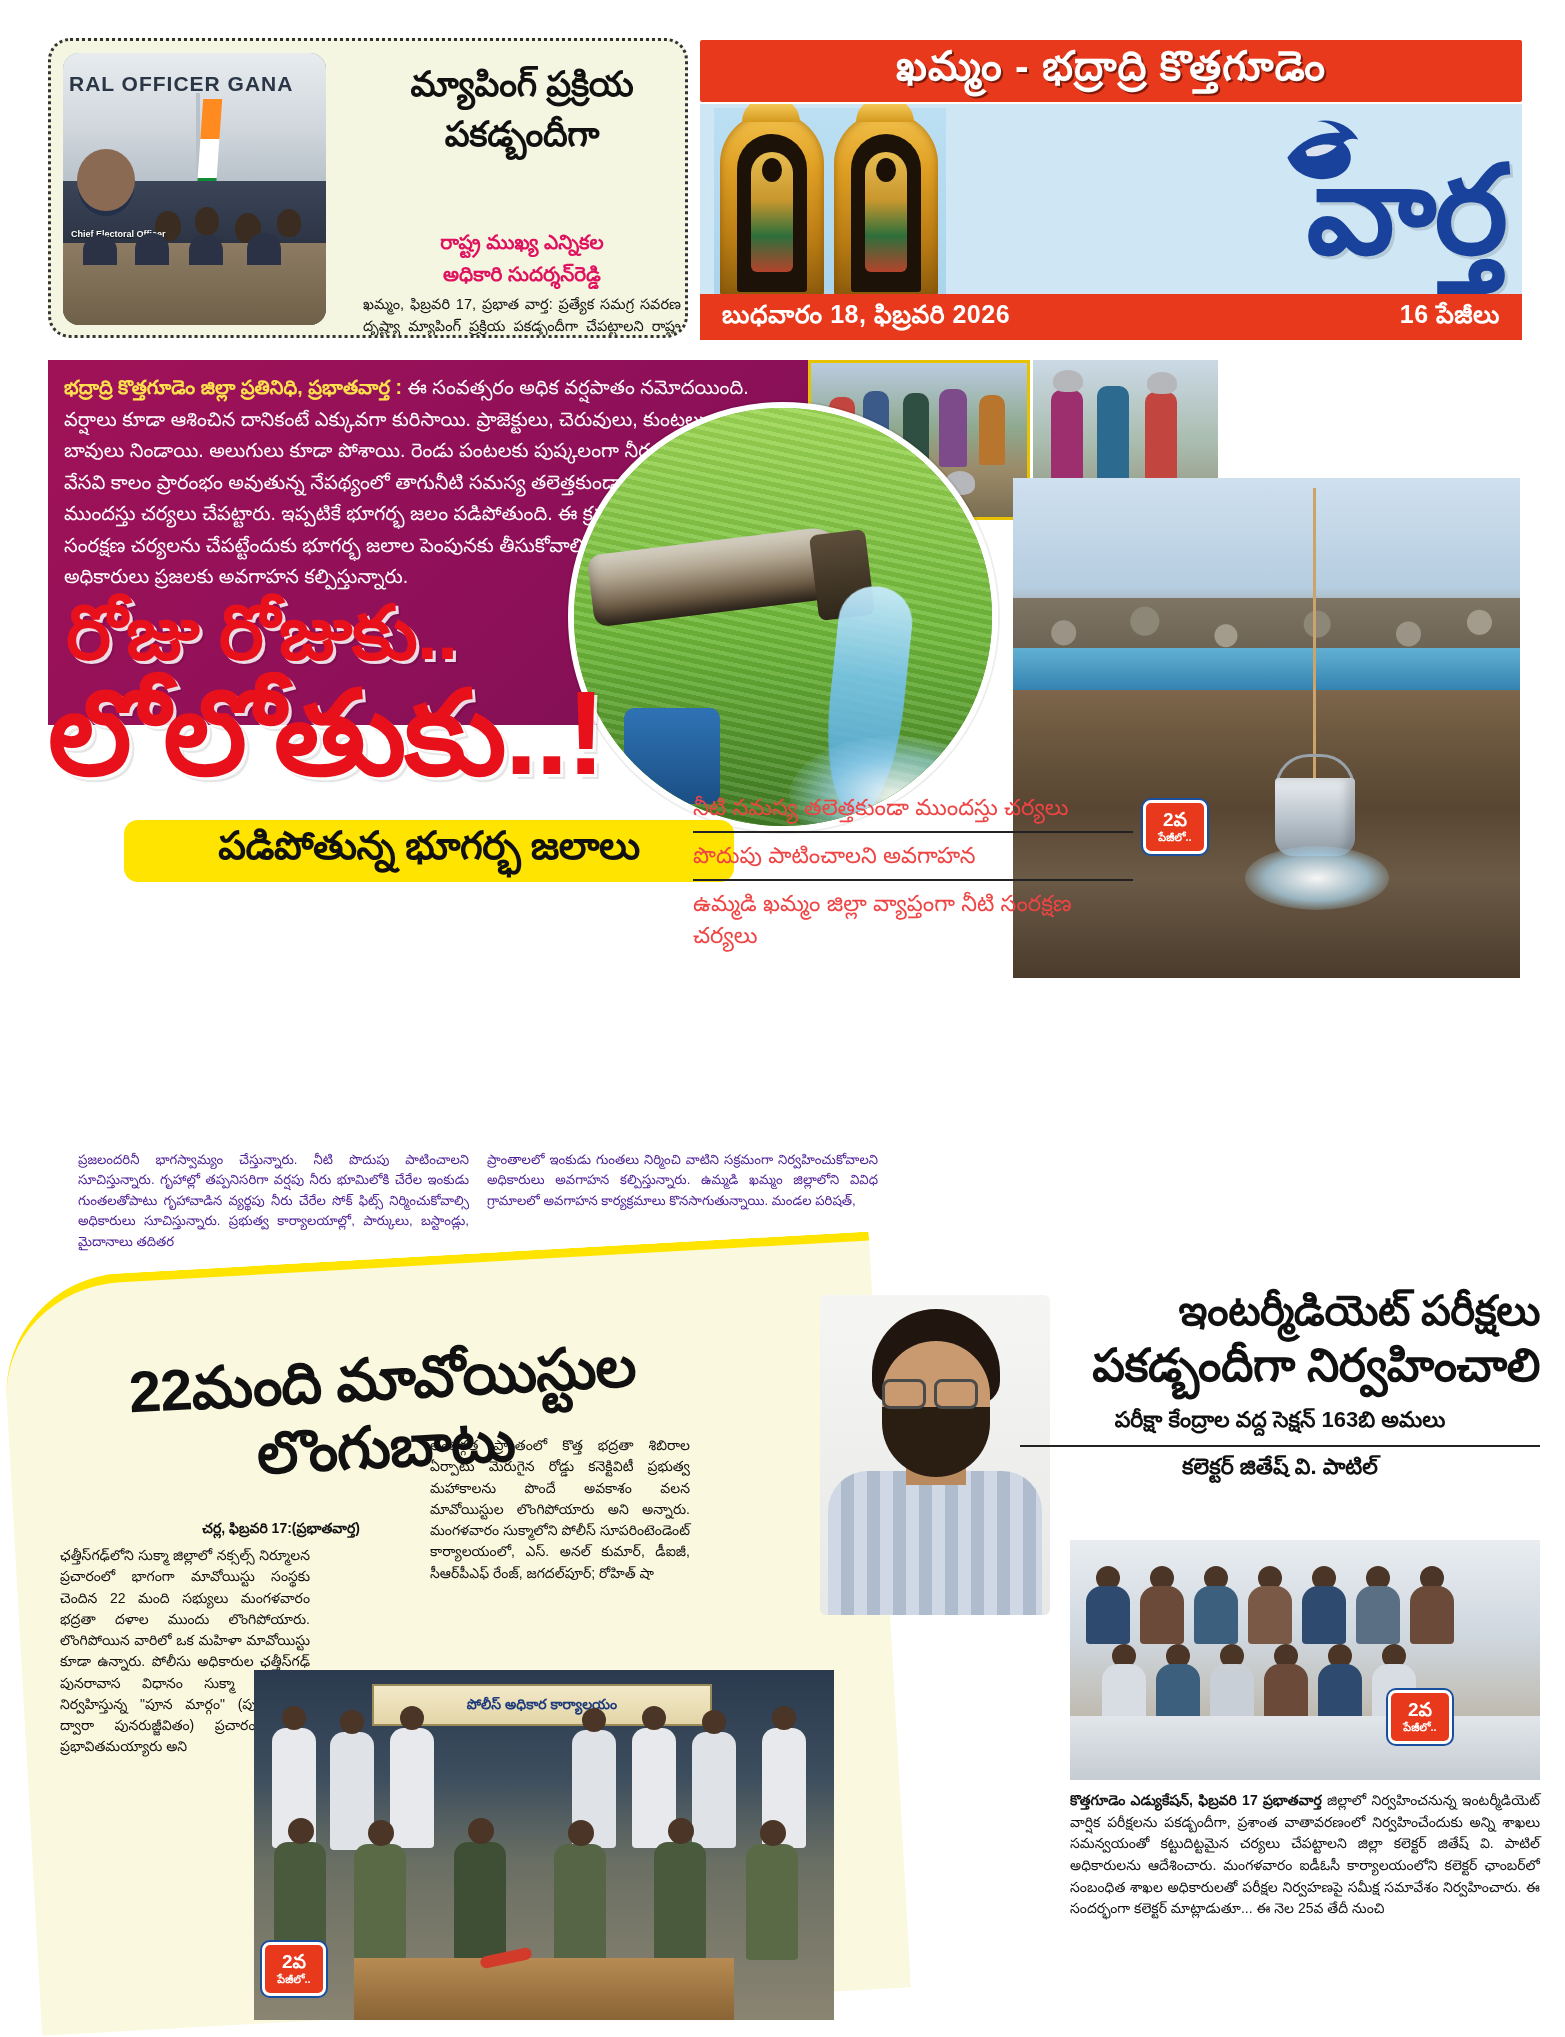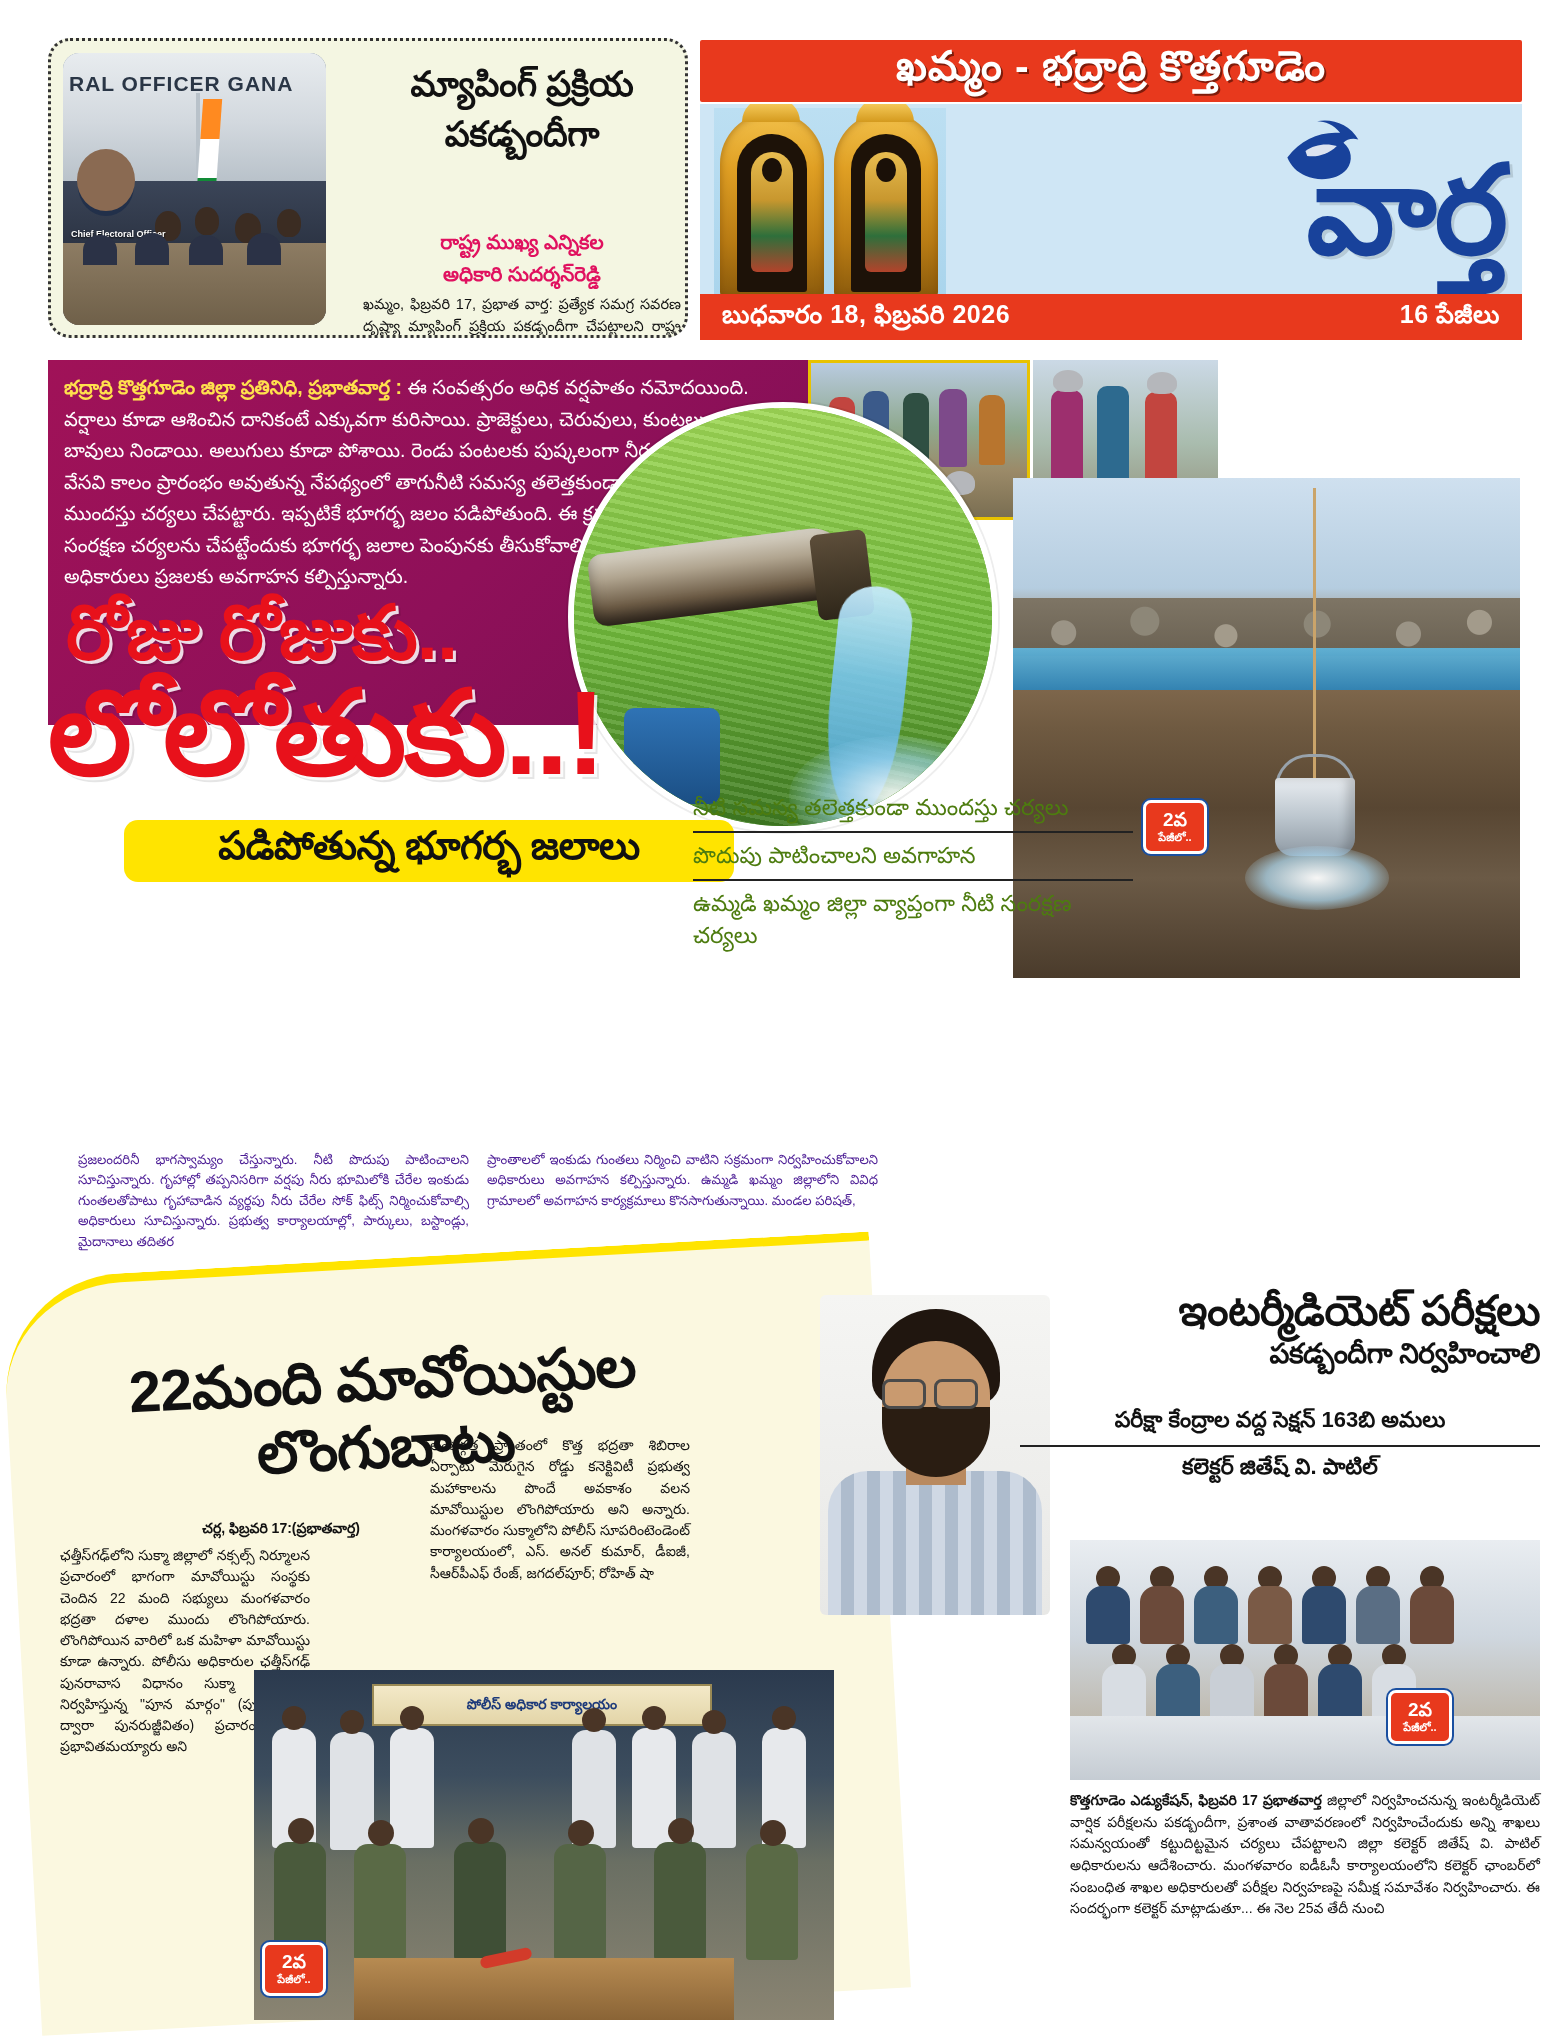--- a/index.html
+++ b/index.html
@@ -235,21 +235,21 @@
     position:absolute; left:76px; top:460px; width:610px; height:62px;
     background:#ffe400; border-radius:14px;
     display:flex; align-items:center; justify-content:center;
   }
   .hl-yellow span { color:#111; font-size:39px; font-weight:bold; letter-spacing:-.5px; }
 
   .bullets {
     position:absolute; left:645px; top:425px; width:440px;
   }
   .bullet-item {
-    color:#4d7c0f; font-size:22.5px; line-height:1.42; padding:7px 0;
+    color:#ef4444; font-size:22.5px; line-height:1.42; padding:7px 0;
     border-bottom:2px solid #222;
   }
   .bullet-item:last-child { border-bottom:none; }
 
   .badge-circ {
     position:absolute; width:64px; height:54px; background:#e8391d;
     border-radius:8px; color:#fff; text-align:center;
     display:flex; flex-direction:column; align-items:center; justify-content:center;
     border:3px solid #fff; box-shadow:0 0 0 2px #1a4fa0;
   }
@@ -307,21 +307,21 @@
   .mp-head { position:absolute; border-radius:50%; background:#4a3526; }
   .mp-table { position:absolute; left:100px; bottom:0; width:380px; height:62px; background:linear-gradient(180deg,#b78b52,#8a6436); }
   .mp-mic { position:absolute; left:226px; bottom:56px; width:52px; height:12px; background:#d23b2a; border-radius:6px; transform:rotate(-12deg); }
 
   
   .inter-head {
     position:absolute; left:1020px; top:1285px; width:520px;
     color:#111; font-weight:bold; text-align:right; line-height:1.24;
   }
   .inter-head .i1 { font-size:42px; display:block; letter-spacing:-.5px; }
-  .inter-head .i2 { font-size:28px; display:block; letter-spacing:-.5px; }
+  .inter-head .i2 { font-size:46px; display:block; letter-spacing:-.5px; }
   .inter-subs { position:absolute; left:1020px; top:1400px; width:520px; text-align:center; }
   .inter-sub {
     font-size:22px; color:#111; font-weight:bold; padding:7px 0;
     border-bottom:2px solid #222;
   }
   .inter-sub:last-child { border-bottom:none; }
   .inter-portrait {
     position:absolute; left:820px; top:1295px; width:230px; height:320px;
     overflow:hidden; border-radius:6px;
     background:linear-gradient(180deg,#f5f5f3 0%,#e8e8e6 100%);

